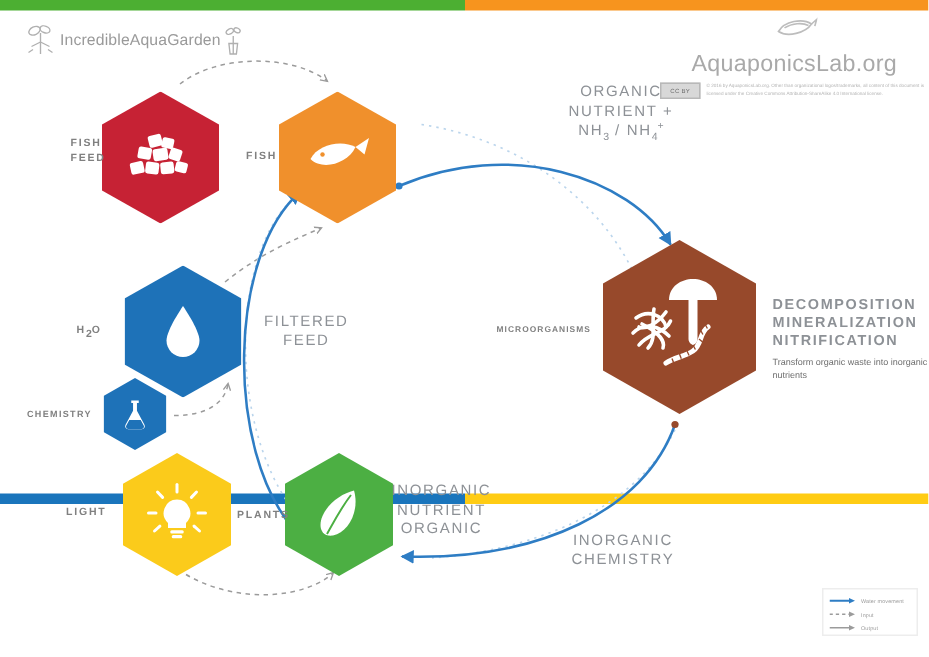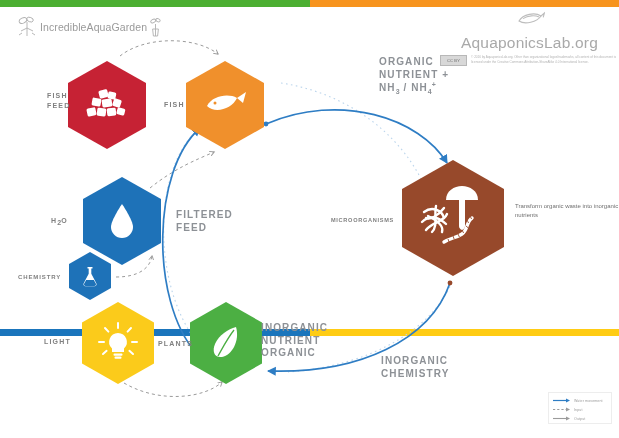--- a/index.html
+++ b/index.html
@@ -54,22 +54,22 @@
           letter-spacing:1.2px;line-height:1.45;}
   #lbl-fishfeed{left:47px;top:91px;width:28px;text-align:left;}
   #lbl-fish{left:164px;top:100px;}
   #lbl-h2o{left:51px;top:216px;}
   #lbl-chem{left:18px;top:273px;font-size:6px;letter-spacing:.9px;}
   #lbl-light{left:44px;top:337px;}
   #lbl-plants{left:158px;top:339px;}
   #lbl-micro{left:331px;top:216px;font-size:5.6px;letter-spacing:.7px;}
 
   
-  .flow{position:absolute;color:#8d9196;font-weight:bold;letter-spacing:1.1px;
-        line-height:1.25;font-size:10px;}
+  .flow{position:absolute;color:#8d9196;font-weight:normal;letter-spacing:1.1px;
+        line-height:1.25;font-size:10px;text-align:center;}
   #flow-organic{left:379px;top:56px;}
   #flow-filtered{left:176px;top:209px;}
   #flow-uptake{left:261px;top:322px;color:#8d9196;}
   #flow-inorg{left:381px;top:355px;}
   .sub{font-size:7px;vertical-align:sub;letter-spacing:0;}
   .sup{font-size:7px;vertical-align:super;letter-spacing:0;}
 
   
   #decomp-text{position:absolute;left:515px;top:198px;width:104px;}
   #decomp-text .d-title{color:#8d9196;font-size:9.6px;font-weight:bold;
@@ -279,20 +279,25 @@
             <path d="M42 54 l1.4 3"></path>
             <path d="M37 56 l1.2 3.2"></path>
           <path d="M32 59 l1.2 3.2"></path>
         </g>
       </svg>
     </div>
   </div>
   <div class="nlabel" id="lbl-micro">MICROORGANISMS</div>
 
   <div id="decomp-text">
+    <div class="d-title">
+      <div>DECOMPOSITION</div>
+      <div>MINERALIZATION</div>
+      <div>NITRIFICATION</div>
+    </div>
     <div class="d-sub">Transform organic waste into inorganic nutrients</div>
   </div>
 
   <div class="flow" id="flow-organic">
     <div>ORGANIC</div>
     <div>NUTRIENT +</div>
     <div><span>NH</span><span class="sub">3</span><span> / </span><span>NH</span><span class="sub">4</span><span class="sup">+</span></div>
   </div>
 
   <div class="flow" id="flow-filtered">

